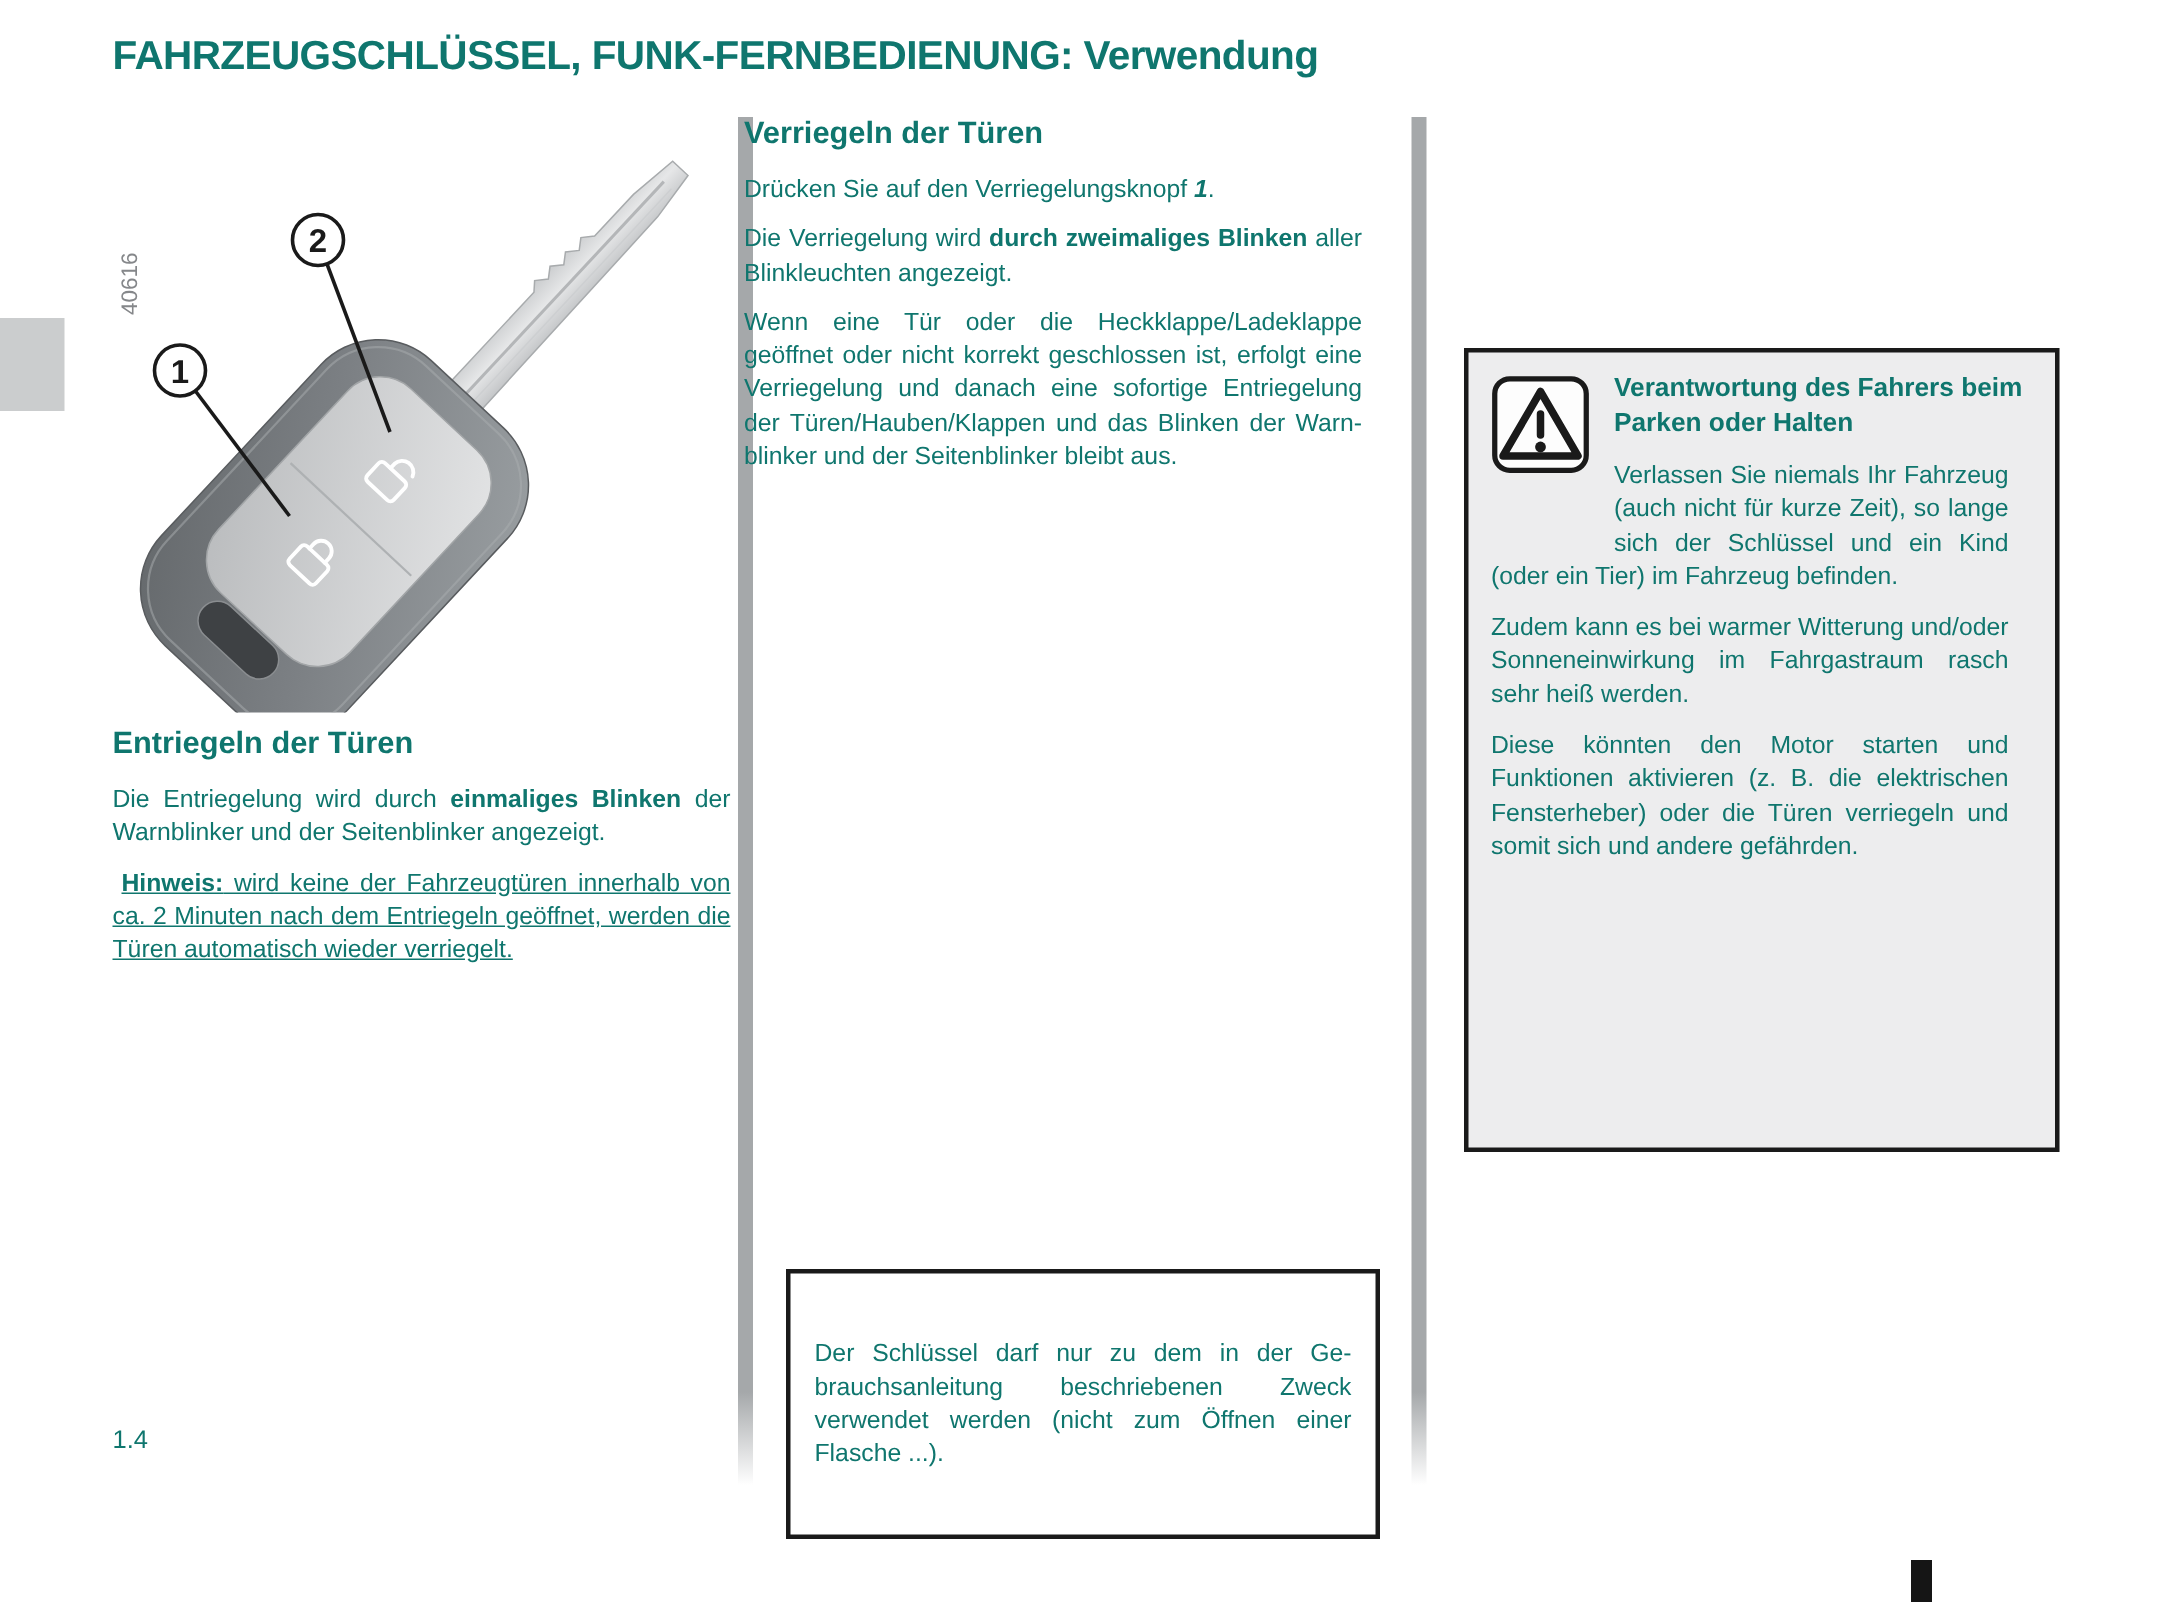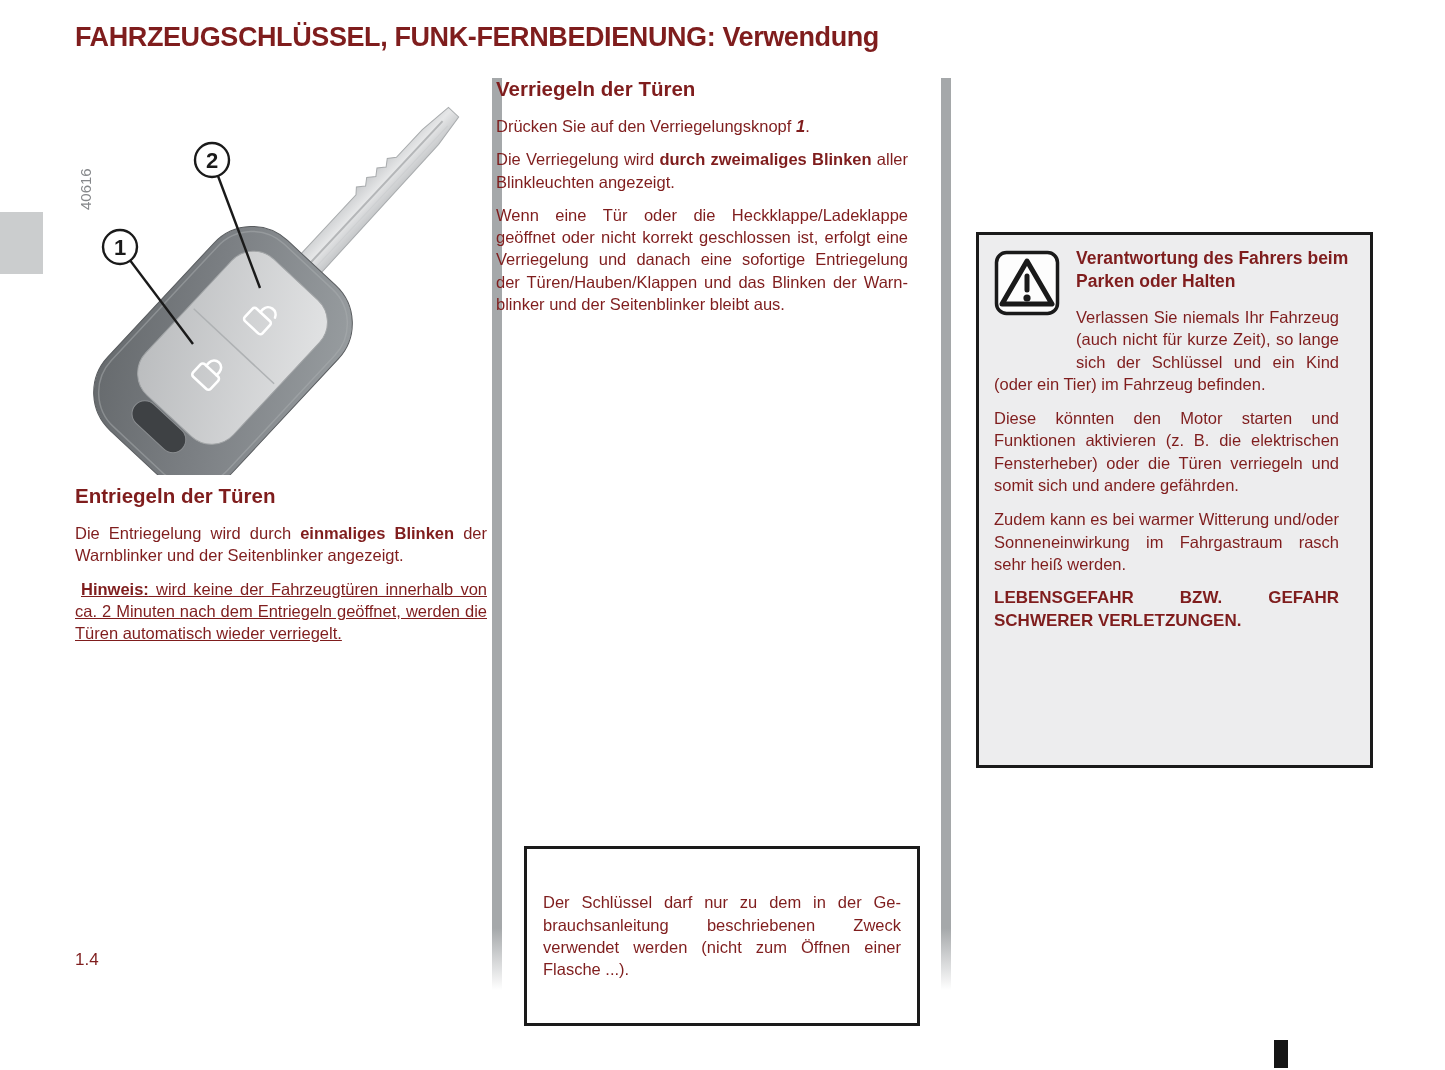--- a/index.html
+++ b/index.html
@@ -1,17 +1,17 @@
 <!DOCTYPE html>
 <html lang="de"><head>
 <meta charset="utf-8">
 <style>
   html,body{margin:0;padding:0;background:#fff;}
   #page{position:relative;width:1445px;height:1070px;background:#ffffff;overflow:hidden;
-        font-family:"Liberation Sans","DejaVu Sans",sans-serif;color:#7f1d1d;}
+        font-family:"Liberation Sans","DejaVu Sans",sans-serif;color:#0f766e;}
   .b{font-weight:bold;}
   .i{font-style:italic;}
 
   .page-title{position:absolute;left:75px;top:22px;font-size:27px;font-weight:bold;
               letter-spacing:-0.4px;white-space:nowrap;}
 
   .edge-tab{position:absolute;left:0;top:212px;width:43px;height:62px;background:#cbcdce;}
 
   .figure{position:absolute;left:60px;top:75px;width:430px;height:400px;}
 
@@ -134,21 +134,20 @@
     <span class="warn-icon">
       <svg width="66" height="68" viewBox="0 0 66 68">
         <rect x="2.5" y="3.5" width="61" height="61" rx="10" fill="#fdfdfd" stroke="#1a1a1a" stroke-width="3.5"></rect>
         <path d="M33,12 L58,55 H8 Z" fill="none" stroke="#1a1a1a" stroke-width="5" stroke-linejoin="round"></path>
         <line x1="33" y1="27" x2="33" y2="41" stroke="#1a1a1a" stroke-width="5" stroke-linecap="round"></line>
         <circle cx="33" cy="49" r="3.6" fill="#1a1a1a"></circle>
       </svg>
     </span>
     <h3>Verantwortung des Fahrers beim Parken oder Halten</h3>
     <p>Verlassen Sie niemals Ihr Fahr­zeug (auch nicht für kurze Zeit), so lange sich der Schlüssel und ein Kind (oder ein Tier) im Fahrzeug befinden.</p>
+    <p>Zudem kann es bei warmer Witterung und/oder Sonneneinwirkung im Fahr­gastraum rasch sehr heiß werden.</p>
     <p>Diese könnten den Motor starten und Funktionen aktivieren (z. B. die elek­trischen Fensterheber) oder die Türen verriegeln und somit sich und andere gefährden.</p>
-    <p>Zudem kann es bei warmer Witterung und/oder Sonneneinwirkung im Fahr­gastraum rasch sehr heiß werden.</p>
-    <p class="emph">LEBENSGEFAHR BZW. GEFAHR SCHWERER VERLETZUNGEN.</p>
   </div>
 
   <div class="page-number">1.4</div>
   <div class="corner-mark"></div>
 
 </div>
 
 </body></html>

